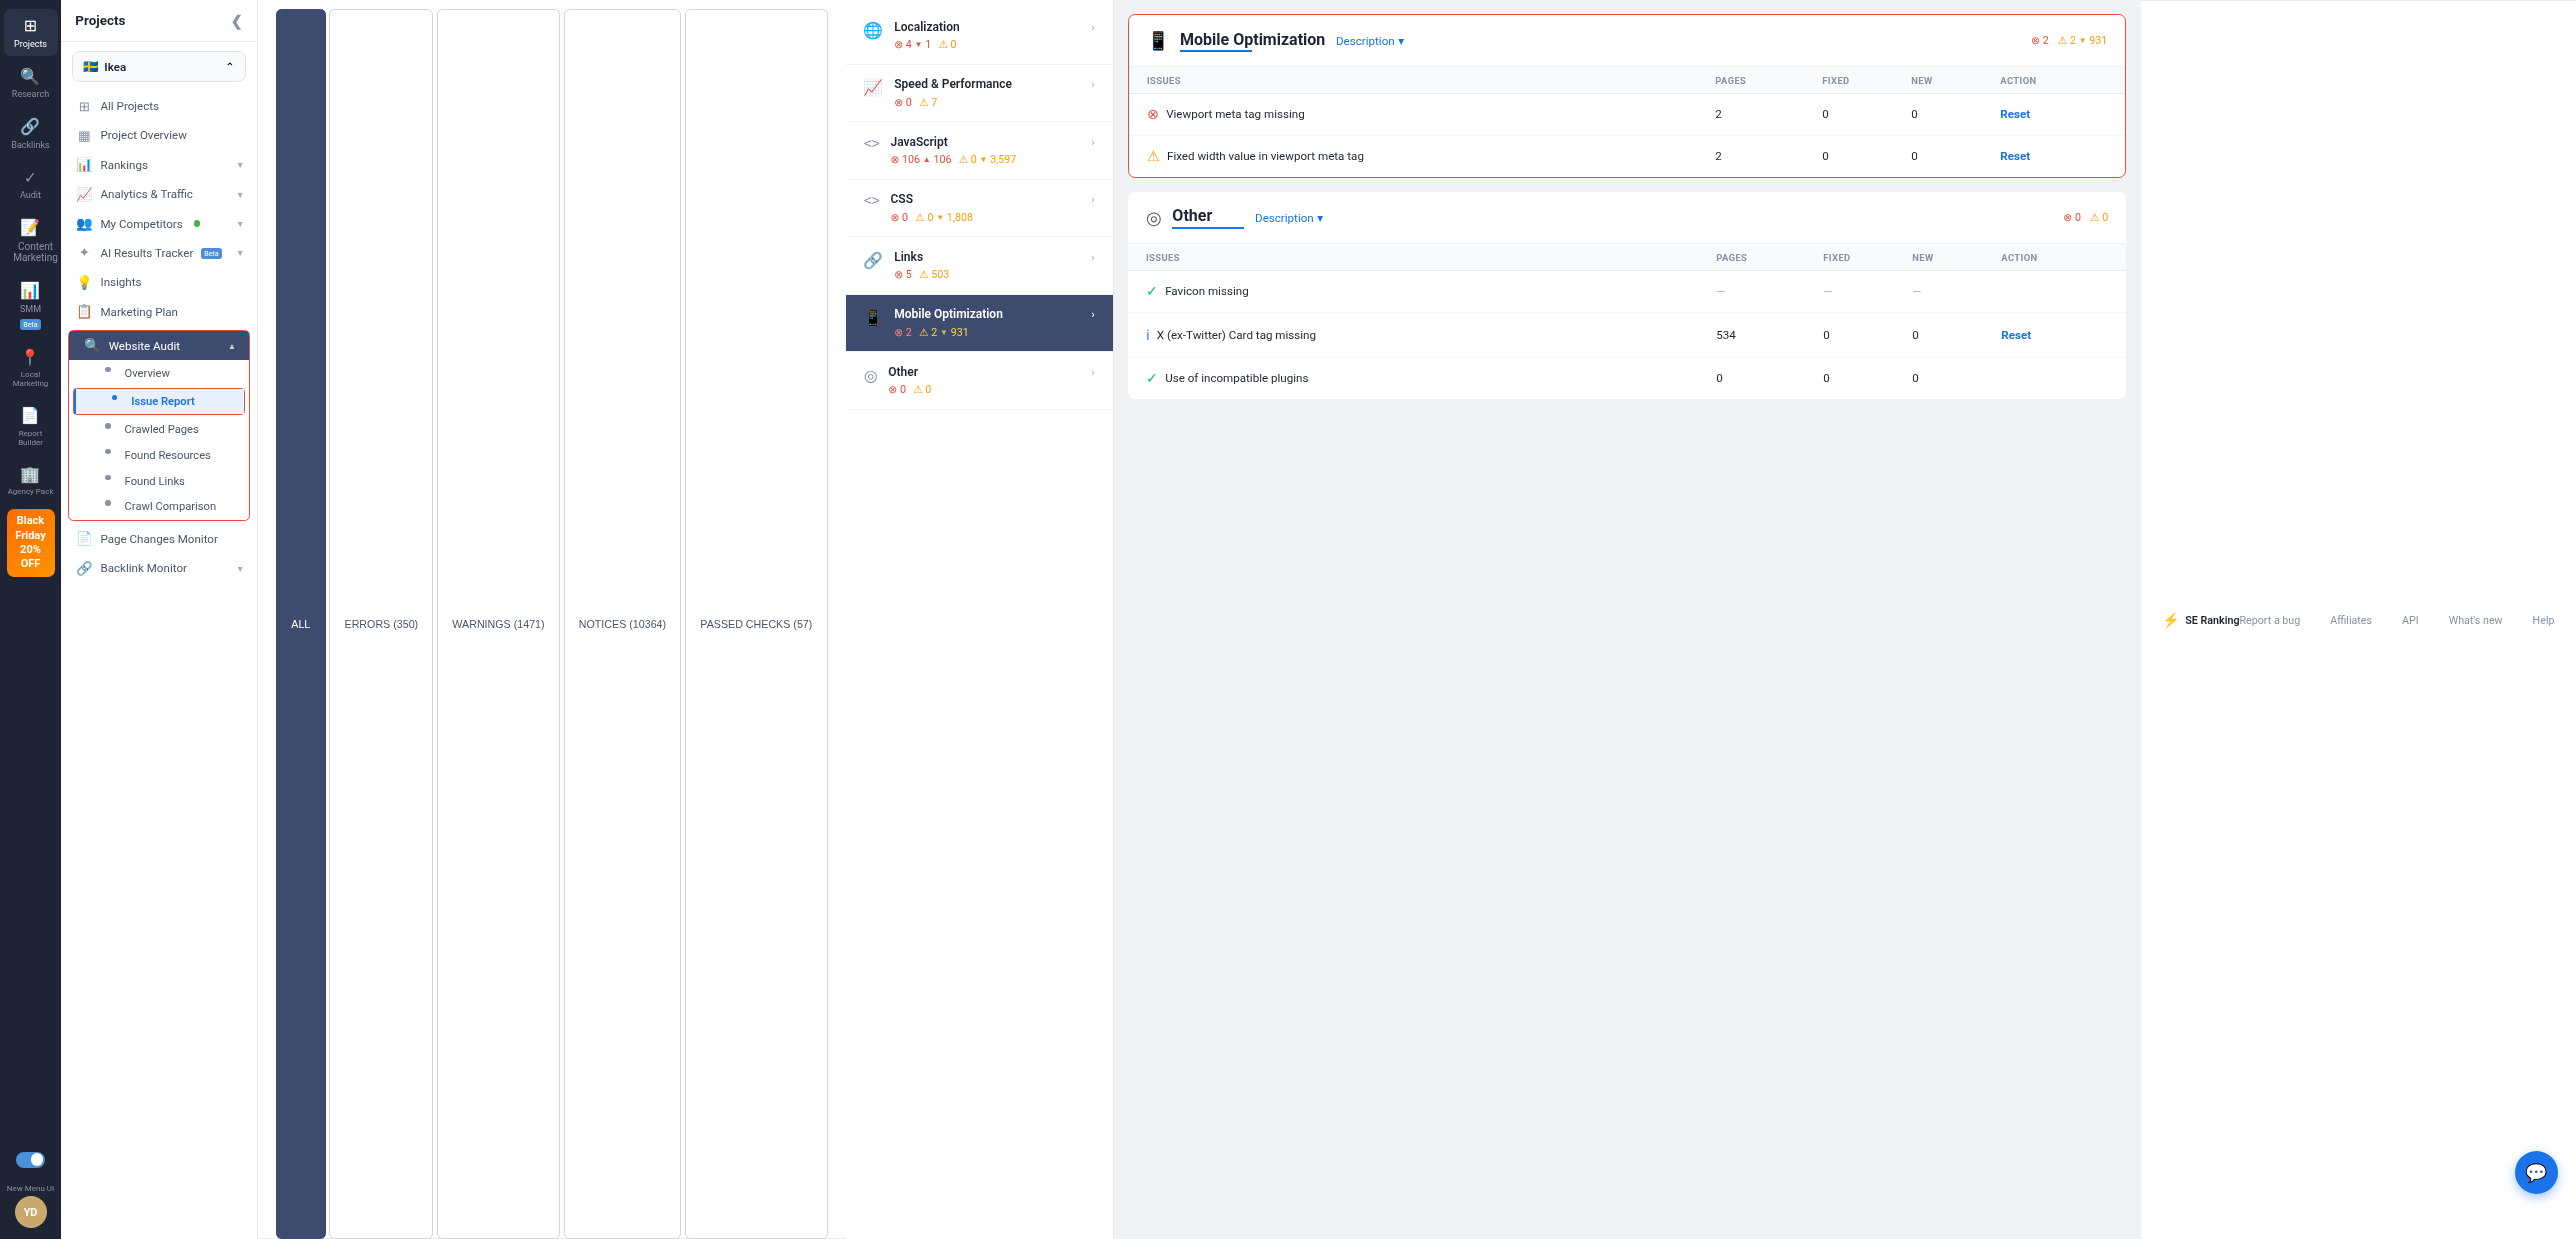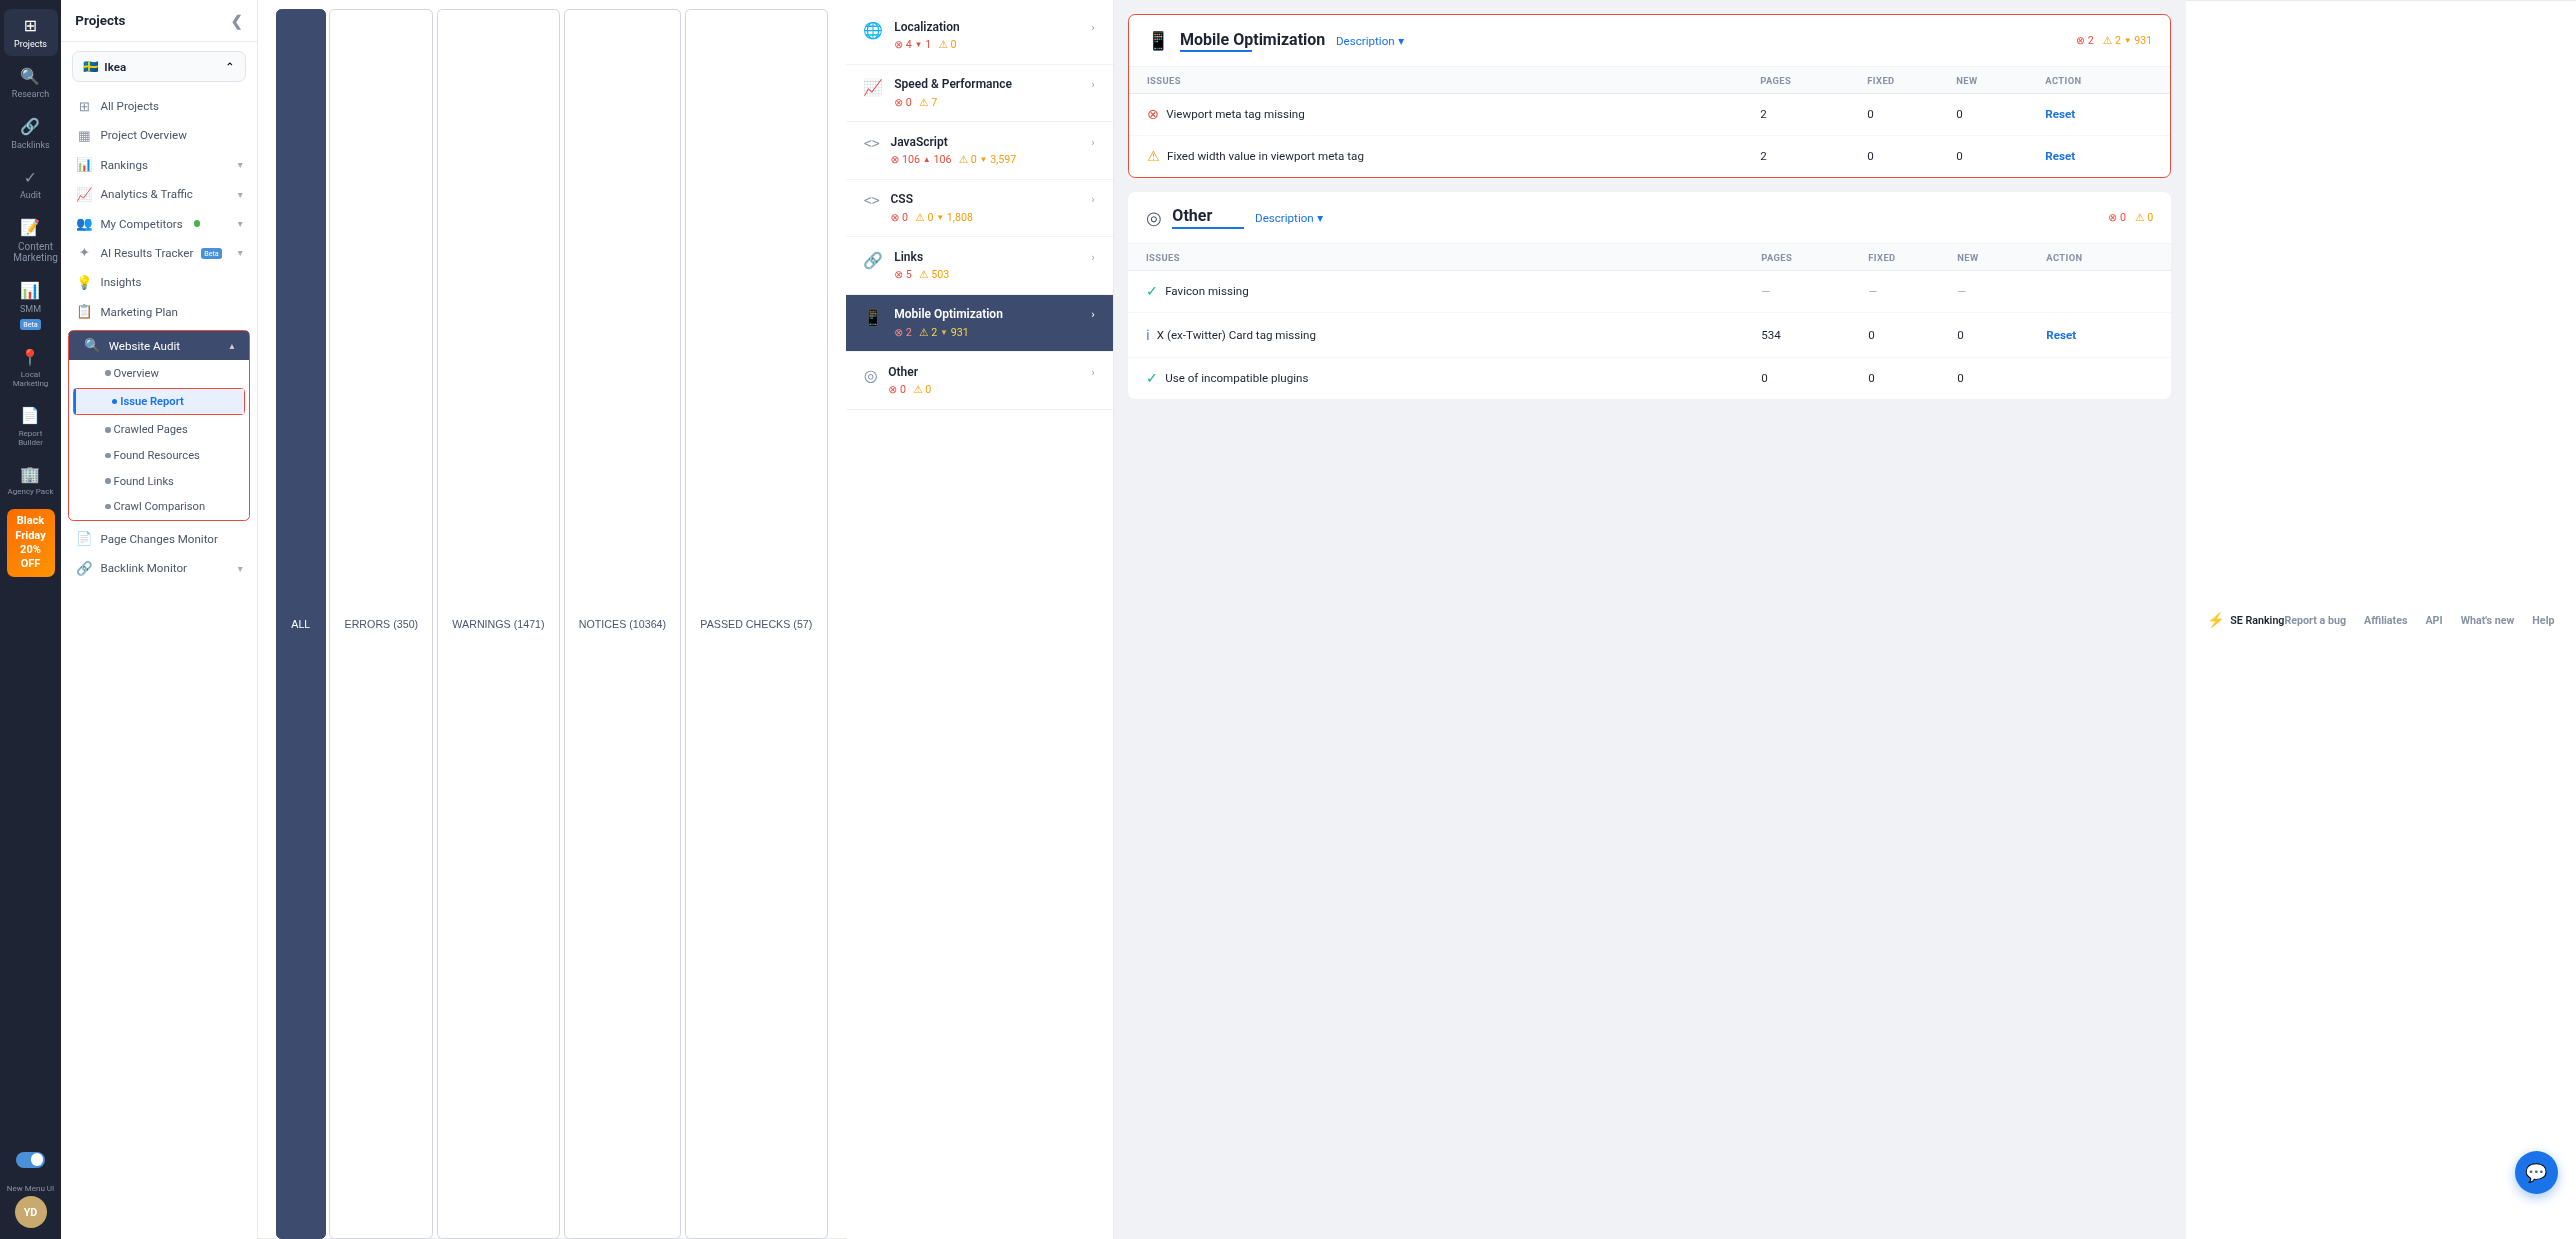--- a/index.html
+++ b/index.html
@@ -142,26 +142,26 @@
       cursor: pointer;
       font-size: 11.6px;
       gap: 7.2px;
       border-radius: 0;
     }
     .nav-item .nav-icon { font-size: 13.4px; color: #8892a4; width: 18px; text-align: center; }
     .nav-item .chevron { margin-left: auto; font-size: 9.8px; color: #aaa; }
     .nav-item .dot { width: 6.3px; height: 6.3px; background: #4CAF50; border-radius: 50%; margin-left: 3.6px; }
     .sub-nav-item {
       display: flex;
-      align-items: center;
+      align-items: flex-start;
       padding: 6.3px 14.3px 6.3px 36px;
       color: #4a5568;
       cursor: pointer;
       font-size: 11.2px;
-      gap: 3px;
+      gap: 14px;
     }
     .sub-nav-item.active {
       background: #e8f0fe;
       color: #1a73e8;
       font-weight: 600;
       border-left: 2.7px solid #1a73e8;
     }
     .sub-dot { width: 5.4px; height: 5.4px; border-radius: 50%; background: #8892a4; flex-shrink: 0; }
     .sub-dot.active-dot { background: #1a73e8; }
 
@@ -311,21 +311,21 @@
       border-top: 0.9px solid #e8eaed;
       padding: 9px 21.5px;
       display: flex;
       align-items: center;
       justify-content: space-between;
       font-size: 10.7px;
       color: #8892a4;
       flex-shrink: 0;
     }
     .footer-brand { display: flex; align-items: center; gap: 5.4px; font-weight: 600; color: #1e2433; }
-    .footer-links { display: flex; gap: 18px; font-weight: bold; }
+    .footer-links { display: flex; gap: 30px; }
     .footer-link { cursor: pointer; color: #8892a4; }
 
     
     .chat-bubble {
       position: fixed;
       bottom: 45px;
       right: 18px;
       width: 43px;
       height: 43px;
       background: #1a73e8;

